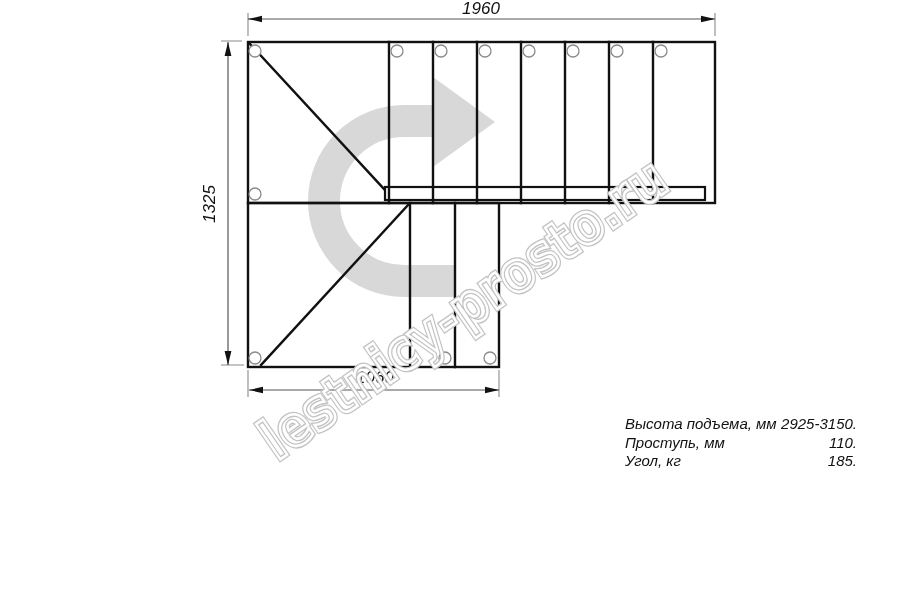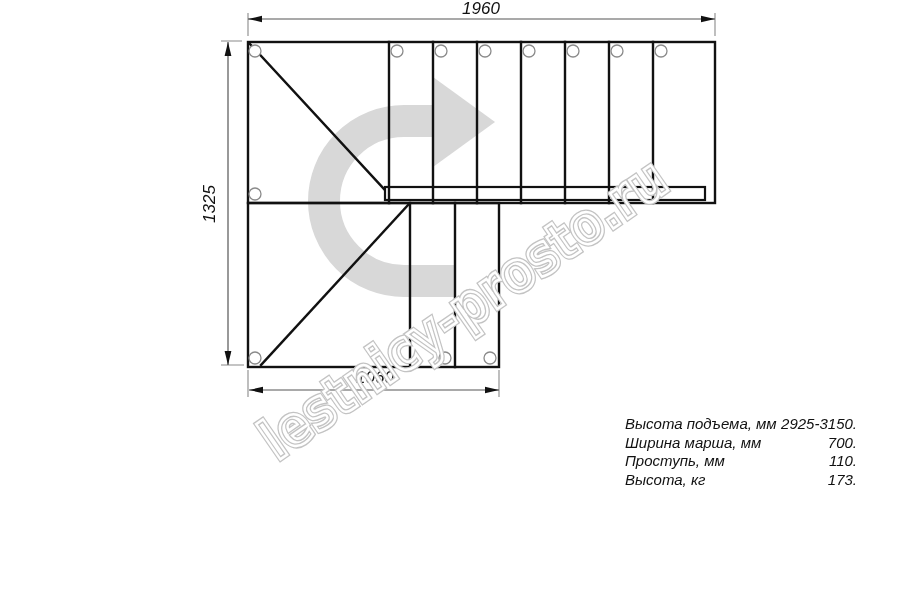--- a/index.html
+++ b/index.html
@@ -97,26 +97,22 @@
       <text transform="translate(452,310) rotate(-34.7)" y="18" textLength="480" lengthAdjust="spacingAndGlyphs" fill="none" stroke="#ffffff" stroke-width="2.6">lestnicy-prosto.ru</text>
     </g>
   </svg>
 
   <div id="specs">
     <div class="spec-row">
       <span class="spec-label">Высота подъема, мм</span>
       <span class="spec-value">2925-3150.</span>
     </div>
     <div class="spec-row">
-      <span class="spec-label">Ширина марша, мм</span>
-      <span class="spec-value">700.</span>
-    </div>
-    <div class="spec-row">
       <span class="spec-label">Проступь, мм</span>
       <span class="spec-value">110.</span>
     </div>
     <div class="spec-row">
-      <span class="spec-label">Высота, кг</span>
-      <span class="spec-value">173.</span>
+      <span class="spec-label">Угол, кг</span>
+      <span class="spec-value">185.</span>
     </div>
   </div>
 
 </div>
 
 </body></html>

